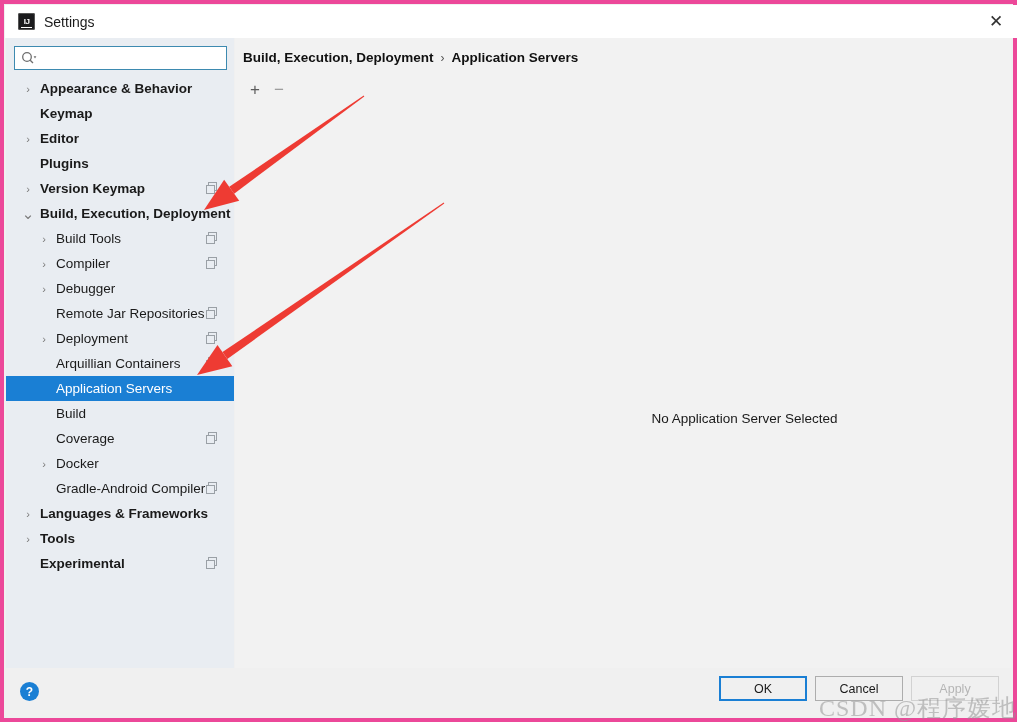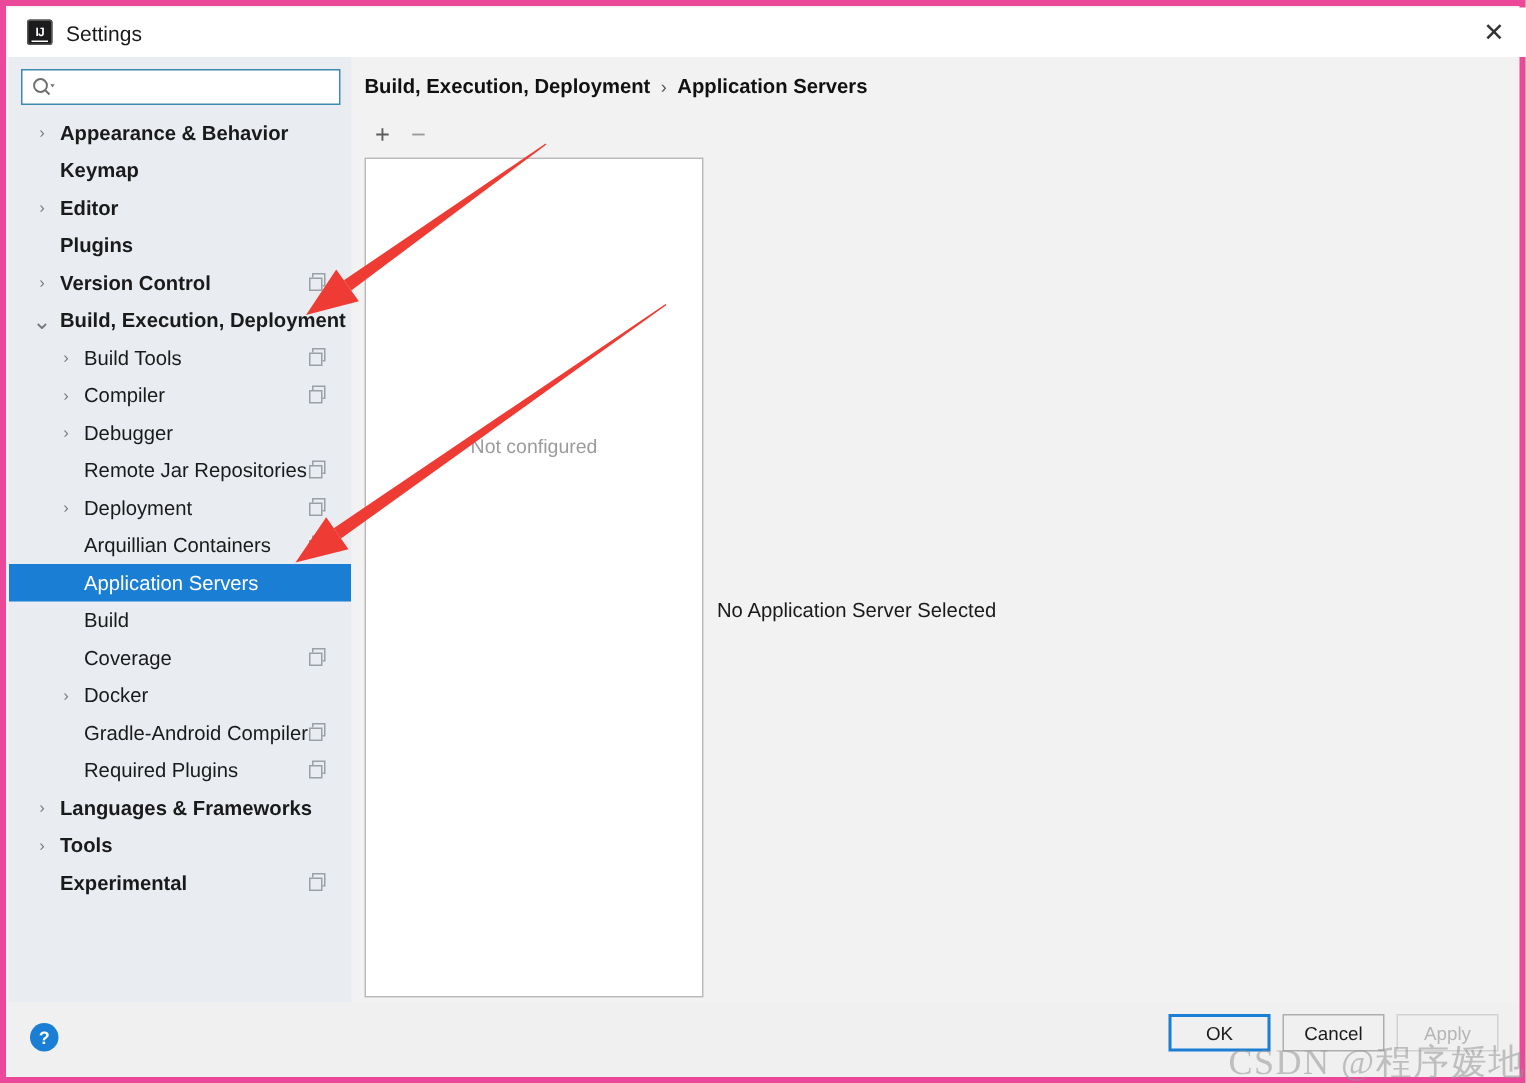--- a/index.html
+++ b/index.html
@@ -116,40 +116,40 @@
     background:#ffffff;border:1px solid #b9b9b9;box-sizing:border-box;
   }
   .not-configured{
     position:absolute;left:0;right:0;top:184px;text-align:center;
     color:#9b9b9b;font-size:13px;
   }
   .detail-pane{
     position:absolute;left:243px;right:0;top:67px;bottom:12px;
   }
   .no-selection{
-    position:absolute;left:0;right:0;top:294px;text-align:left;
+    position:absolute;left:0;right:0;top:306px;text-align:center;
     color:#1a1a1a;font-size:13.5px;
   }
   
   .footer{
     position:absolute;left:2px;right:2px;bottom:2px;height:48px;
     background:#f0f0f0;
   }
   .help-btn{
     position:absolute;left:14px;top:14px;width:19px;height:19px;
     border-radius:50%;background:#1a7fd4;color:#fff;
     font-size:12px;font-weight:bold;
     display:flex;align-items:center;justify-content:center;
     cursor:default;
   }
   .btn-row{
     position:absolute;right:12px;top:8px;display:flex;gap:8px;
   }
   .btn{
-    width:68px;height:25px;background:#f0f0f0;border:1px solid #adadad;
+    width:88px;height:25px;background:#f0f0f0;border:1px solid #adadad;
     box-sizing:border-box;font-family:"Liberation Sans",sans-serif;
     font-size:12.5px;color:#1a1a1a;
     display:flex;align-items:center;justify-content:center;cursor:default;
   }
   .btn.default{
     border:2px solid #1a7fd4;
   }
   .btn.disabled{
     color:#b5b5b5;border-color:#d2d2d2;
   }
@@ -196,21 +196,21 @@
         </div>
         <div class="node lvl1">
           <div class="arrow">›</div>
           <div class="lbl">Editor</div>
         </div>
         <div class="node lvl1">
           <div class="lbl">Plugins</div>
         </div>
         <div class="node lvl1">
           <div class="arrow">›</div>
-          <div class="lbl">Version Control</div>
+          <div class="lbl">Version Keymap</div>
           <div class="copy-ico">
             <span class="r1"></span>
             <span class="r2"></span>
           </div>
         </div>
         <div class="node lvl1">
           <div class="arrow" style="font-size: 15px;">⌄</div>
           <div class="lbl">Build, Execution, Deployment</div>
         </div>
         <div class="node lvl2">
@@ -267,27 +267,20 @@
             <span class="r1"></span>
             <span class="r2"></span>
           </div>
         </div>
         <div class="node lvl2">
           <div class="arrow">›</div>
           <div class="lbl">Docker</div>
         </div>
         <div class="node lvl2">
           <div class="lbl">Gradle-Android Compiler</div>
-          <div class="copy-ico">
-            <span class="r1"></span>
-            <span class="r2"></span>
-          </div>
-        </div>
-        <div class="node lvl2">
-          <div class="lbl">Required Plugins</div>
           <div class="copy-ico">
             <span class="r1"></span>
             <span class="r2"></span>
           </div>
         </div>
         <div class="node lvl1">
           <div class="arrow">›</div>
           <div class="lbl">Languages &amp; Frameworks</div>
         </div>
         <div class="node lvl1">
@@ -309,23 +302,20 @@
       <span>Build, Execution, Deployment</span>
       <span class="crumb-sep">›</span>
       <span>Application Servers</span>
     </div>
 
     <div class="toolbar">
       <div class="tb-btn">+</div>
       <div class="tb-btn minus">−</div>
     </div>
 
-    <div class="list-panel">
-      <div class="not-configured">Not configured</div>
-    </div>
 
     <div class="detail-pane">
       <div class="no-selection">No Application Server Selected</div>
     </div>
   </div>
 
   <div class="footer">
     <div class="help-btn">?</div>
     <div class="btn-row" id="btnrow">
         <div class="btn default">OK</div>

